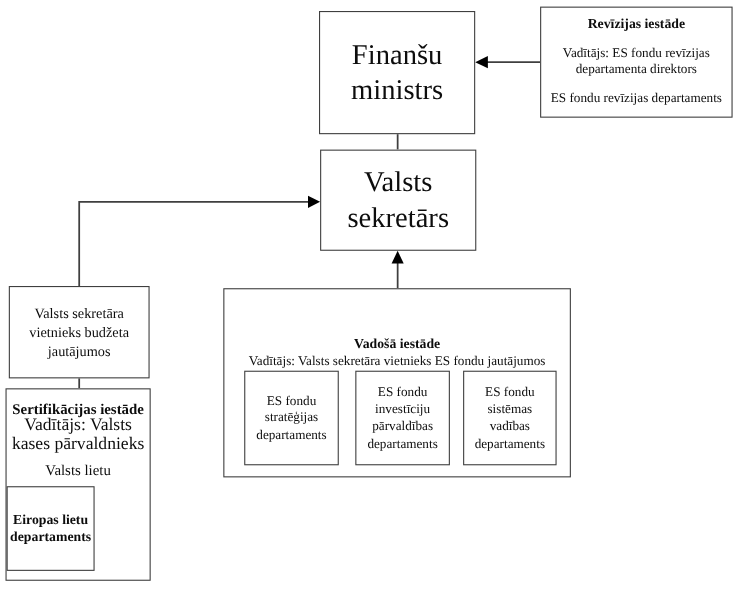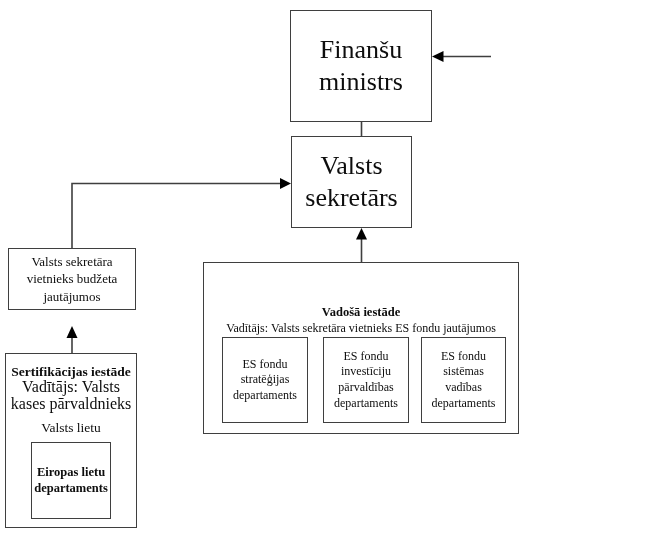--- a/index.html
+++ b/index.html
@@ -55,25 +55,25 @@
   .big-label {
     font-size: 26px;
     line-height: 1.25;
   }
   .node-finansu    { left: 290px; top: 10px;  width: 142px; height: 112px; }
   .node-revizijas  { left: 491px; top: 6px;   width: 175px; height: 101px;
                      display: flex; flex-direction: column; align-items: center;
                      justify-content: space-between; padding: 8px 3px 9px 3px; }
   .node-revizijas .rev-title { font-weight: bold; font-size: 12.5px; line-height: 1.1; }
   .node-revizijas .rev-body  { font-size: 12px; line-height: 1.15; }
-  .node-valsts     { left: 291px; top: 136px; width: 121px; height: 92px; }
-  .node-vietnieks  { left: 8px;   top: 248px; width: 128px; height: 62px;
+  .node-valsts     { left: 291px; top: 136px; width: 142px; height: 92px; }
+  .node-vietnieks  { left: 8px;   top: 260px; width: 128px; height: 84px;
                      font-size: 13px; line-height: 1.35; padding: 2px; }
   .node-sertifikacijas { left: 5px; top: 353px; width: 132px; height: 175px;
-                     display: flex; flex-direction: column; align-items: center;
+                     display: flex; flex-direction: column; 
                      padding-top: 11px; }
   .sert-title { font-weight: bold; font-size: 13.5px; line-height: 1.05; }
   .sert-line  { font-size: 16px; line-height: 1.05; }
   .sert-kase  { font-size: 13.5px; line-height: 1.05; margin-top: 8px; }
   .node-eiropas { position: relative; margin-top: 7px; width: 80px; height: 77px;
                   box-sizing: border-box; border: 1.2px solid var(--border);
                   display: flex; align-items: center; justify-content: center;
                   font-size: 12.5px; line-height: 1.3; text-align: center; font-weight: bold; }
   .node-vadosa { left: 203px; top: 262px; width: 316px; height: 172px;
                  padding-top: 15px; }
@@ -128,20 +128,25 @@
     <g>
       <line x1="72" y1="353" x2="72" y2="337"></line>
       <polygon points="72,326 66.5,338 77.5,338"></polygon>
     </g>
   </svg>
 
   <div class="box box-center node-finansu">
     <span class="big-label">Finanšu ministrs</span>
   </div>
 
+  <div class="box node-revizijas">
+    <span class="rev-title">Revīzijas iestāde</span>
+    <span class="rev-body">Vadītājs: ES fondu revīzijas departamenta direktors</span>
+    <span class="rev-body">ES fondu revīzijas departaments</span>
+  </div>
 
   <div class="box box-center node-valsts">
     <span class="big-label">Valsts sekretārs</span>
   </div>
 
   <div class="box box-center node-vietnieks">
     <span>Valsts sekretāra vietnieks budžeta jautājumos</span>
   </div>
 
   <div class="box node-sertifikacijas">

